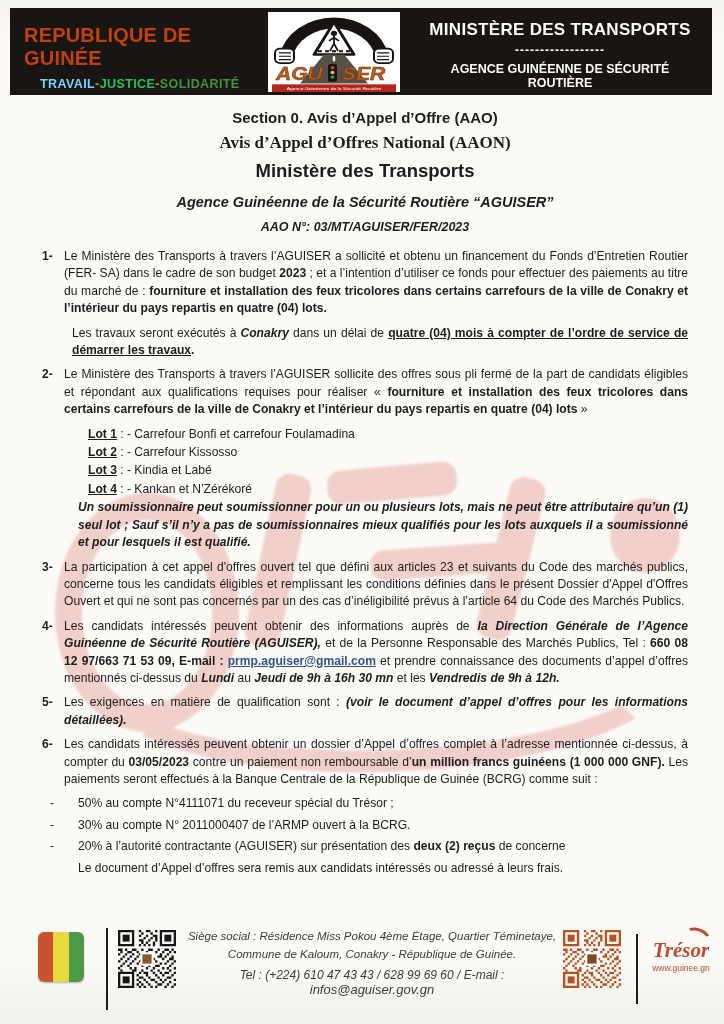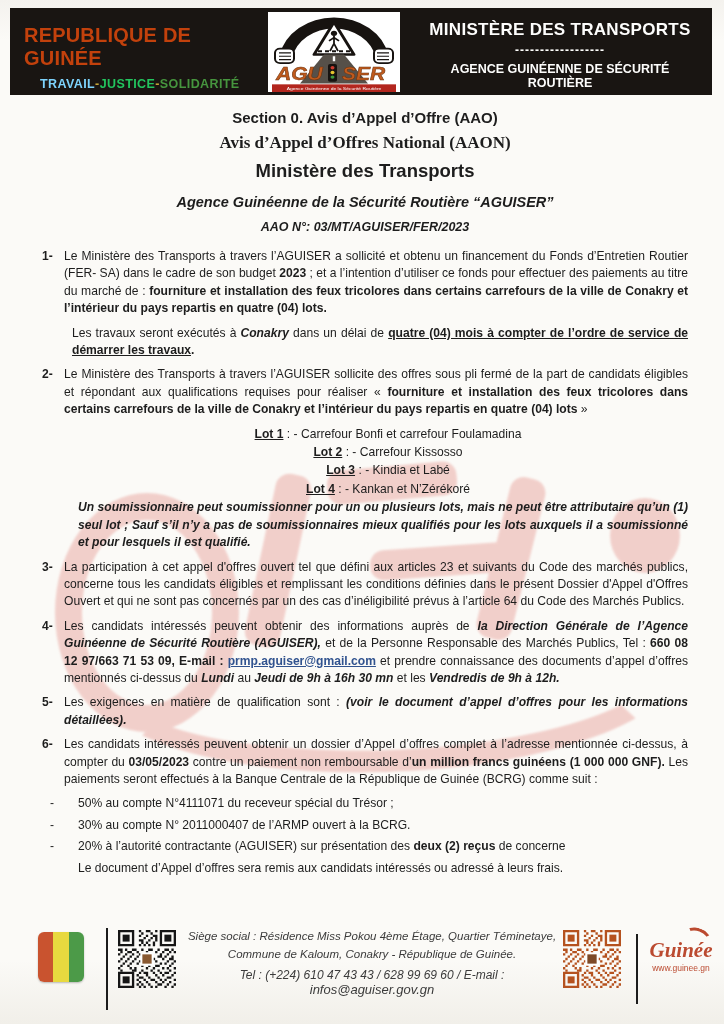--- a/index.html
+++ b/index.html
@@ -35,21 +35,21 @@
   
   .doc{position:relative;z-index:2;padding:109px 36px 0 42px;color:#1d1d1d;}
   .t1{font-size:15px;font-weight:700;text-align:center;margin:0 0 7px;}
   .t2{font-family:"Liberation Serif",serif;font-size:17px;font-weight:700;text-align:center;margin:0 0 7px;}
   .t3{font-size:18.5px;font-weight:700;text-align:center;margin:0 0 12px;}
   .t4{font-size:14.5px;font-weight:700;font-style:italic;text-align:center;margin:0 0 10px;}
   .t5{font-size:12.5px;font-weight:700;font-style:italic;text-align:center;margin:0 0 14px;}
   .para{position:relative;padding-left:22px;margin:0 0 7px;text-align:justify;font-size:12.1px;line-height:1.44;}
   .num{position:absolute;left:0;top:0;font-weight:700;}
   .sub{margin-left:30px;padding-left:0;}
-  .lotline{margin-left:46px;padding-left:0;margin-bottom:1px;text-align:center;}
+  .lotline{margin-left:46px;padding-left:0;margin-bottom:1px;text-align:left;}
   .note{margin-left:36px;padding-left:0;font-weight:700;font-style:italic;}
   .bullet{position:relative;padding-left:36px;margin:0 0 4px;text-align:justify;font-size:12.1px;line-height:1.44;}
   .dash{position:absolute;left:8px;top:0;}
   .closing{margin-left:36px;padding-left:0;}
 
   
   .footer{position:absolute;left:0;right:0;top:920px;height:104px;background:transparent;z-index:4;}
   .flag{position:absolute;left:38px;top:12px;width:46px;height:50px;border-radius:6px;overflow:hidden;display:flex;box-shadow:0 1px 2px rgba(0,0,0,.25);}
   .flag div{flex:1;}
   .fdiv{position:absolute;width:2px;background:#1c1c1c;}
@@ -219,18 +219,18 @@
         <path d="M9 0h1v1H9zM12 0h2v1h-2zM16 0h1v1h-1zM10 1h1v1h-1zM14 1h1v1h-1zM9 2h1v1H9zM12 2h1v1h-1zM15 2h2v1h-2zM11 3h1v1h-1zM14 3h1v1h-1zM16 3h1v1h-1zM9 4h2v1H9zM13 4h1v1h-1zM16 4h1v1h-1zM10 5h1v1h-1zM12 5h1v1h-1zM15 5h1v1h-1zM9 6h1v1H9zM11 6h1v1h-1zM13 6h1v1h-1zM15 6h1v1h-1zM0 8h2v1H0zM3 8h1v1H3zM6 8h2v1H6zM10 8h1v1h-1zM13 8h2v1h-2zM17 8h1v1h-1zM20 8h2v1h-2zM23 8h1v1h-1zM1 9h1v1H1zM4 9h2v1H4zM8 9h1v1H8zM12 9h1v1h-1zM16 9h1v1h-1zM19 9h1v1h-1zM22 9h1v1h-1zM24 9h1v1h-1zM0 10h1v1H0zM3 10h1v1H3zM6 10h1v1H6zM9 10h2v1H9zM14 10h1v1h-1zM18 10h1v1h-1zM21 10h1v1h-1zM2 11h1v1H2zM5 11h1v1H5zM8 11h1v1H8zM11 11h1v1h-1zM13 11h1v1h-1zM17 11h2v1h-2zM20 11h1v1h-1zM23 11h1v1h-1zM1 12h1v1H1zM4 12h1v1H4zM7 12h1v1H7zM10 12h1v1h-1zM15 12h1v1h-1zM19 12h1v1h-1zM22 12h2v1h-2zM0 13h1v1H0zM3 13h1v1H3zM6 13h1v1H6zM9 13h1v1H9zM12 13h2v1h-2zM16 13h1v1h-1zM21 13h1v1h-1zM24 13h1v1h-1zM2 14h1v1H2zM5 14h1v1H5zM8 14h1v1H8zM11 14h1v1h-1zM14 14h1v1h-1zM18 14h1v1h-1zM20 14h1v1h-1zM23 14h1v1h-1zM1 15h1v1H1zM4 15h1v1H4zM10 15h1v1h-1zM13 15h1v1h-1zM16 15h2v1h-2zM22 15h1v1h-1zM0 16h1v1H0zM5 16h1v1H5zM7 16h1v1H7zM12 16h1v1h-1zM15 16h1v1h-1zM19 16h1v1h-1zM21 16h1v1h-1zM24 16h1v1h-1zM1 17h1v1H1zM6 17h2v1H6zM10 17h1v1h-1zM14 17h1v1h-1zM17 17h1v1h-1zM22 17h1v1h-1zM9 18h1v1H9zM11 18h2v1h-2zM15 18h1v1h-1zM18 18h1v1h-1zM20 18h2v1h-2zM24 18h1v1h-1zM8 19h1v1H8zM12 19h1v1h-1zM16 19h1v1h-1zM19 19h1v1h-1zM23 19h1v1h-1zM9 20h2v1H9zM13 20h1v1h-1zM17 20h1v1h-1zM21 20h2v1h-2zM8 21h1v1H8zM11 21h1v1h-1zM14 21h2v1h-2zM18 21h1v1h-1zM20 21h1v1h-1zM24 21h1v1h-1zM9 22h1v1H9zM12 22h1v1h-1zM16 22h1v1h-1zM19 22h1v1h-1zM22 22h1v1h-1zM8 23h1v1H8zM10 23h1v1h-1zM13 23h1v1h-1zM17 23h2v1h-2zM21 23h1v1h-1zM24 23h1v1h-1zM9 24h1v1H9zM11 24h1v1h-1zM14 24h1v1h-1zM16 24h1v1h-1zM20 24h1v1h-1zM23 24h1v1h-1z"></path>
       </g>
       <rect x="9.6" y="9.6" width="5.8" height="5.8" fill="#ffffff"></rect>
       <rect x="10.5" y="10.5" width="4" height="4" fill="#7d4a28"></rect>
     </svg>
 
     <div class="fdiv fdiv2"></div>
 
     <div class="brand">
       <div class="brand-swirl"></div>
-      <div class="brand-name">Guinée</div>
+      <div class="brand-name">Trésor</div>
       <div class="brand-url">www.guinee.gn</div>
     </div>
   </div>
 
 </div>
 
 </body></html>

